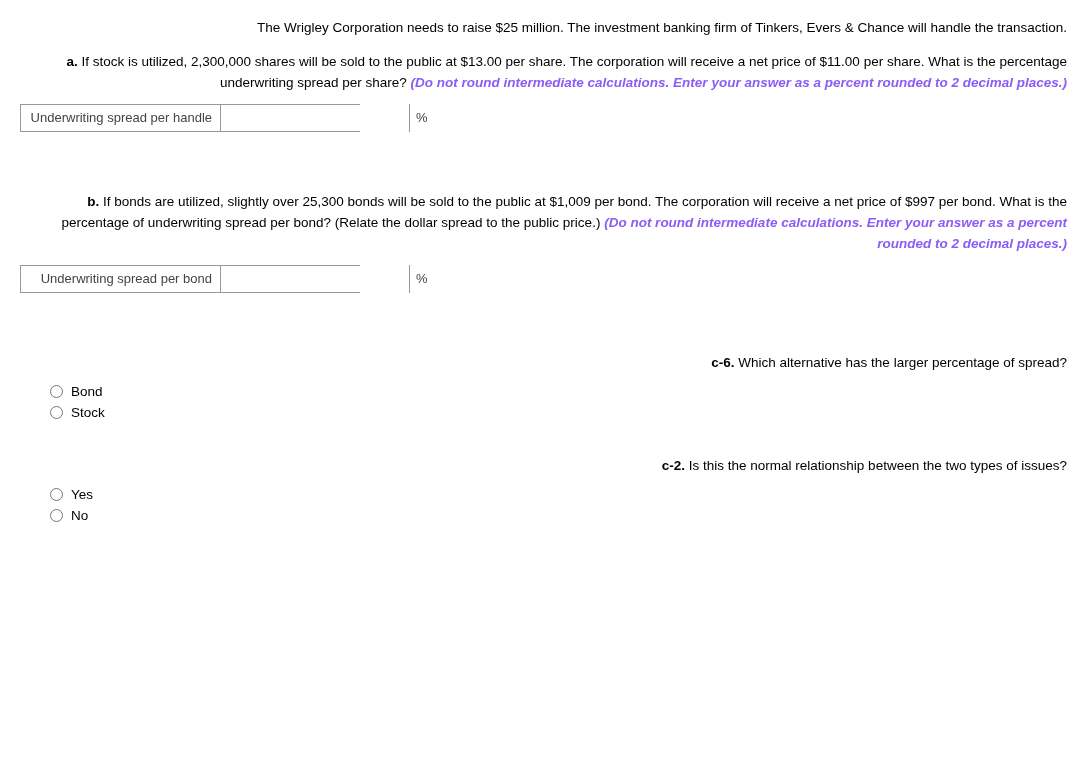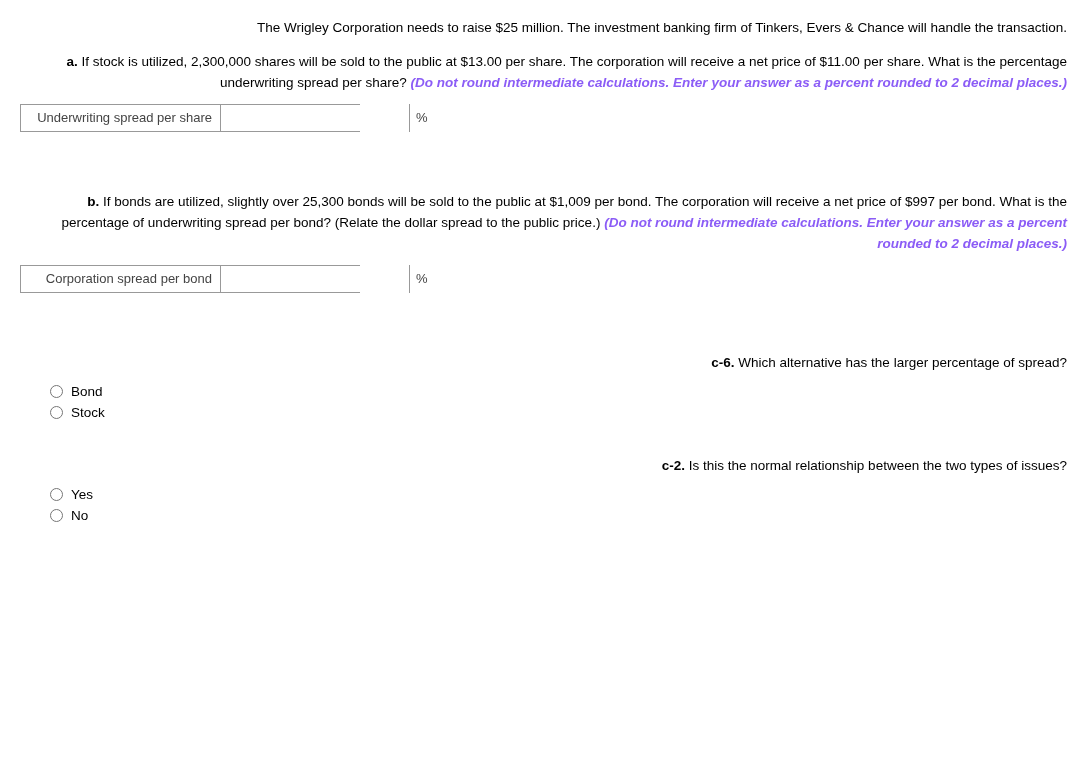--- a/index.html
+++ b/index.html
@@ -111,37 +111,37 @@
 </div>
 
 <div class="section">
   <p class="section-text">
     <span class="bold">a.</span>
     <span> If stock is utilized, 2,300,000 shares will be sold to the public at $13.00 per share. The corporation will receive a net price of $11.00 per share. What is the percentage underwriting spread per share?</span>
     <span class="bold-italic-red"> (Do not round intermediate calculations. Enter your answer as a percent rounded to 2 decimal places.)</span>
   </p>
 
   <div class="input-row">
-    <span class="input-label">Underwriting spread per share</span>
+    <span class="input-label">Underwriting spread per handle</span>
     <input class="input-field" type="text" value="" placeholder="" style="">
     <span class="percent-label">%</span>
   </div>
 </div>
 
 <div class="section-spacer"></div>
 
 <div class="section">
   <p class="section-text">
     <span class="bold">b.</span>
     <span> If bonds are utilized, slightly over 25,300 bonds will be sold to the public at $1,009 per bond. The corporation will receive a net price of $997 per bond. What is the percentage of underwriting spread per bond? (Relate the dollar spread to the public price.)</span>
     <span class="bold-italic-red"> (Do not round intermediate calculations. Enter your answer as a percent rounded to 2 decimal places.)</span>
   </p>
 
   <div class="input-row">
-    <span class="input-label">Corporation spread per bond</span>
+    <span class="input-label">Underwriting spread per bond</span>
     <input class="input-field" type="text" value="" placeholder="" style="">
     <span class="percent-label">%</span>
   </div>
 </div>
 
 <div class="section-spacer"></div>
 
 <div class="section">
   <p class="section-text">
     <span class="bold">c-6.</span>

